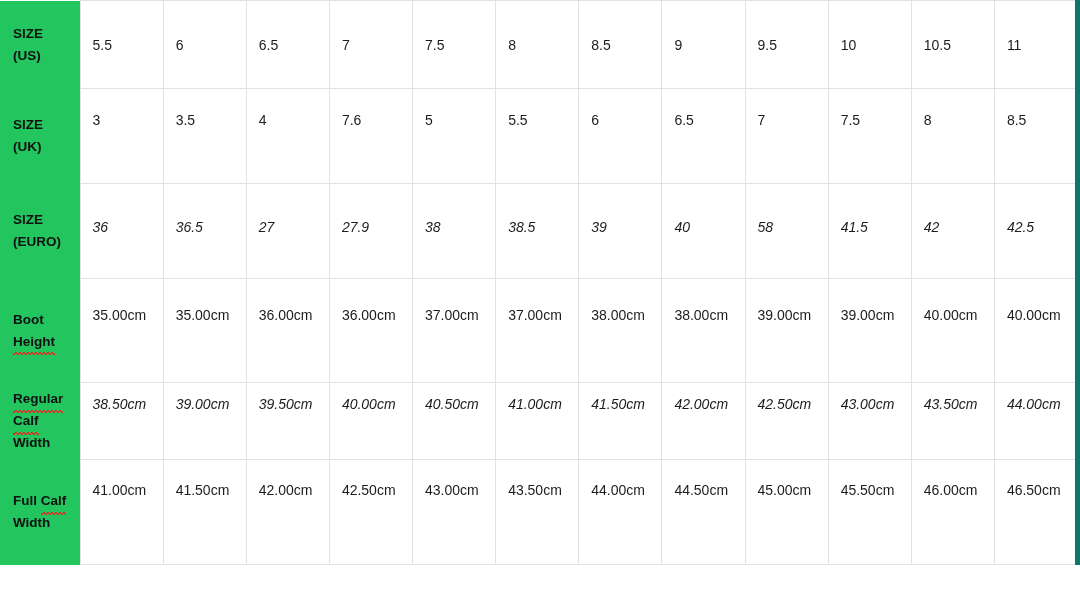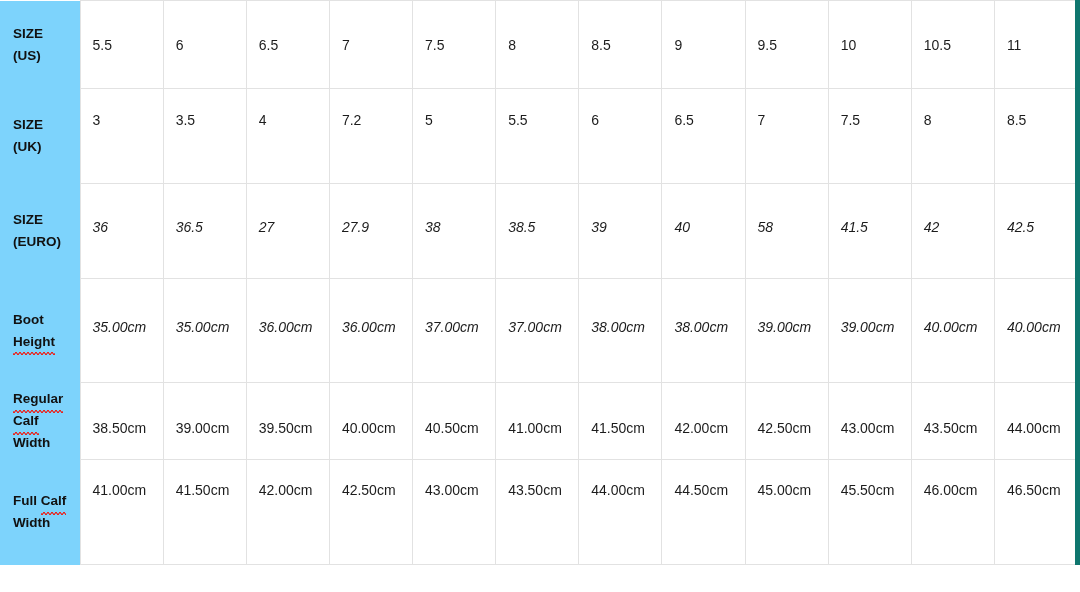--- a/index.html
+++ b/index.html
@@ -27,21 +27,21 @@
   }
   .size-chart tr.r-us    { height: 88px; }
   .size-chart tr.r-uk    { height: 95px; }
   .size-chart tr.r-eu    { height: 95px; }
   .size-chart tr.r-boot  { height: 104px; }
   .size-chart tr.r-reg   { height: 77px; }
   .size-chart tr.r-full  { height: 105px; padding-left: 41px; }
 
   th.row-head {
     width: 80px;
-    background: #7dd3fc;
+    background: #22c55e;
     border: none;
     text-align: left;
     vertical-align: middle;
     padding: 0 0 0 13px;
     font-size: 13.5px;
     font-weight: bold;
     line-height: 1.62;
     color: #111111;
     box-sizing: border-box;
   }
@@ -55,22 +55,22 @@
     padding: 35px 0 0 12px;
     font-size: 14px;
     font-weight: 400;
     color: #1c1c1c;
     box-sizing: border-box;
     white-space: nowrap;
   }
   tr.r-us td.data-cell   { padding-top: 36px; }
   tr.r-uk td.data-cell   { padding-top: 23px; }
   tr.r-eu td.data-cell   { padding-top: 35px; font-style: italic; }
-  tr.r-boot td.data-cell { padding-top: 40px; font-style: italic; }
-  tr.r-reg td.data-cell  { padding-top: 37px; }
+  tr.r-boot td.data-cell { padding-top: 28px; }
+  tr.r-reg td.data-cell  { padding-top: 13px; font-style: italic; }
   tr.r-full td.data-cell { padding-top: 22px; }
 
   tr.r-us td.data-cell { border-top: 1px solid #e2e2e2; }
   td.data-cell.last { border-right: 5px solid #0f766e; }
 
   
   .sp {
     position: relative;
     display: inline-block;
   }
@@ -112,21 +112,21 @@
         <td class="data-cell last">11</td>
       </tr>
     <tr class="r-uk">
         <th class="row-head">
           <div><span>SIZE</span></div>
           <div><span>(UK)</span></div>
         </th>
         <td class="data-cell">3</td>
         <td class="data-cell">3.5</td>
         <td class="data-cell">4</td>
-        <td class="data-cell">7.2</td>
+        <td class="data-cell">7.6</td>
         <td class="data-cell">5</td>
         <td class="data-cell">5.5</td>
         <td class="data-cell">6</td>
         <td class="data-cell">6.5</td>
         <td class="data-cell">7</td>
         <td class="data-cell">7.5</td>
         <td class="data-cell">8</td>
         <td class="data-cell last">8.5</td>
       </tr>
     <tr class="r-eu">

